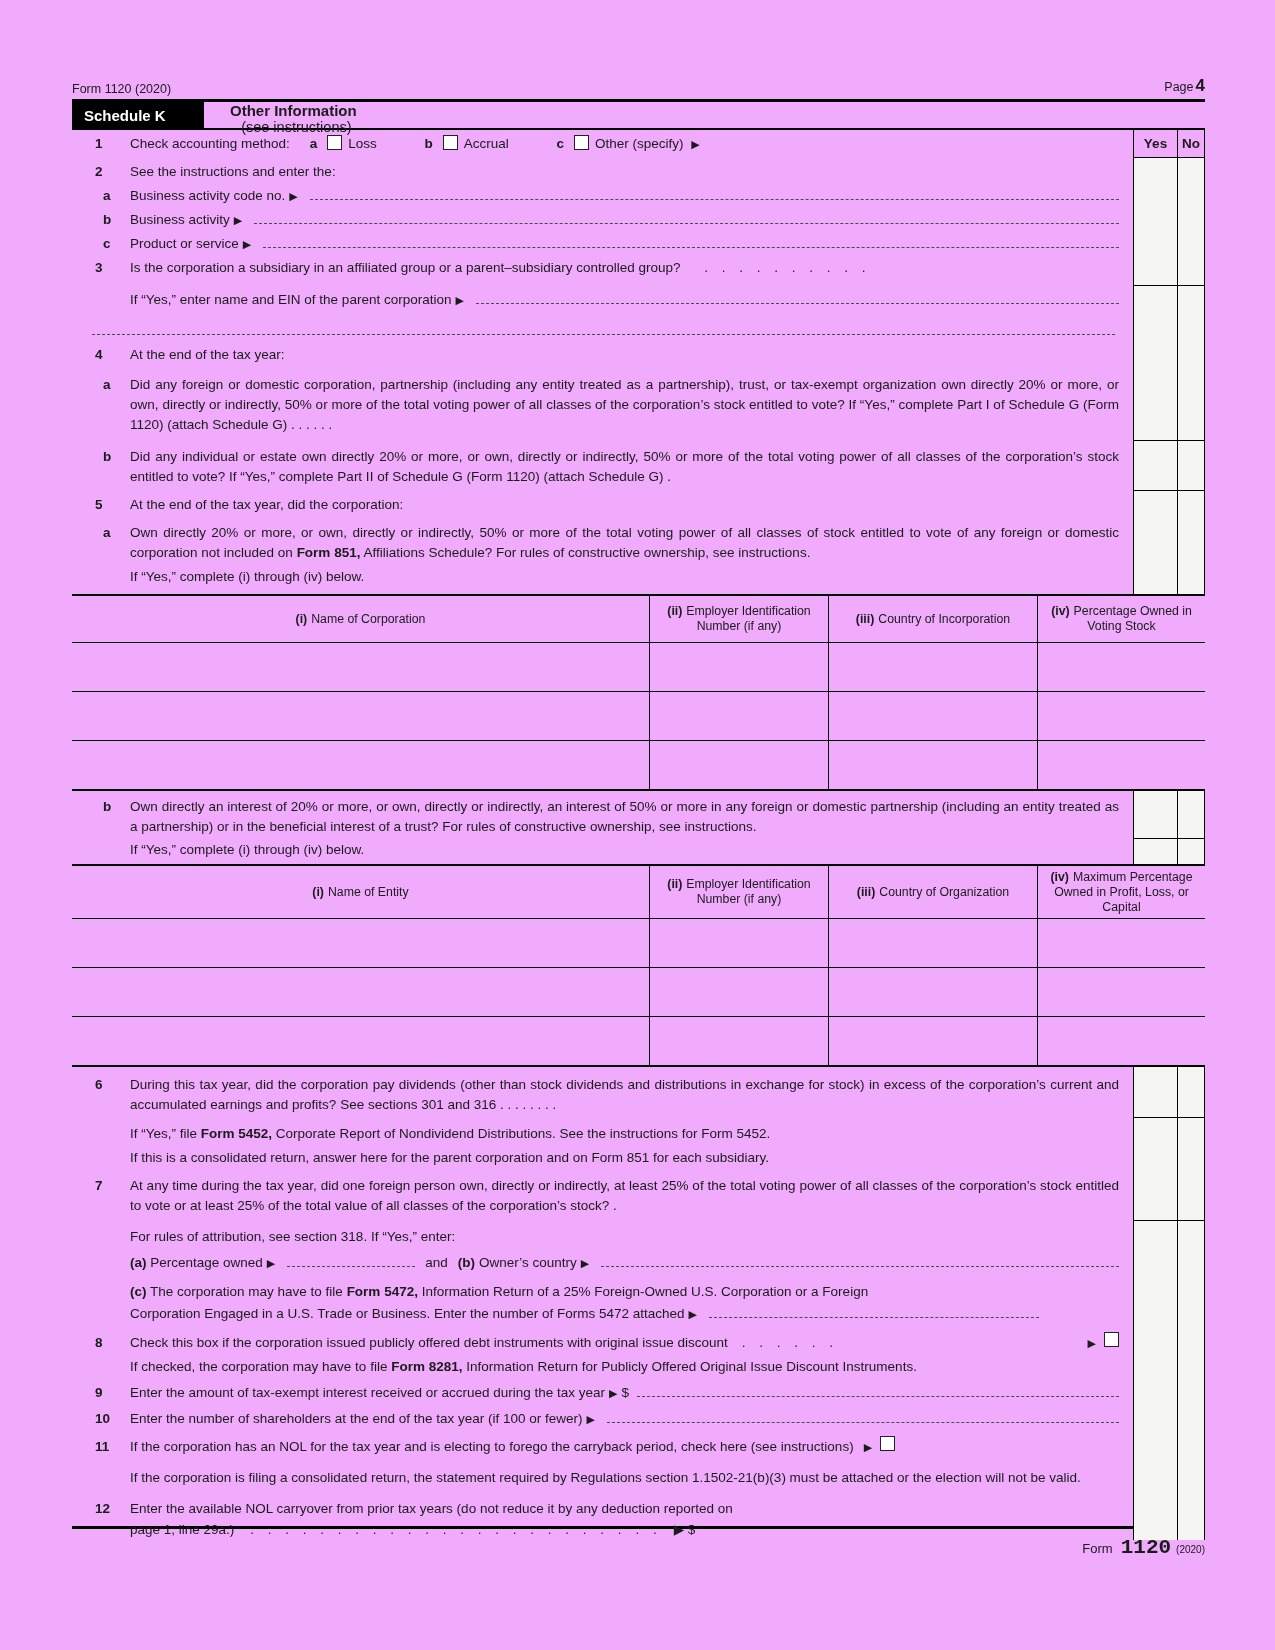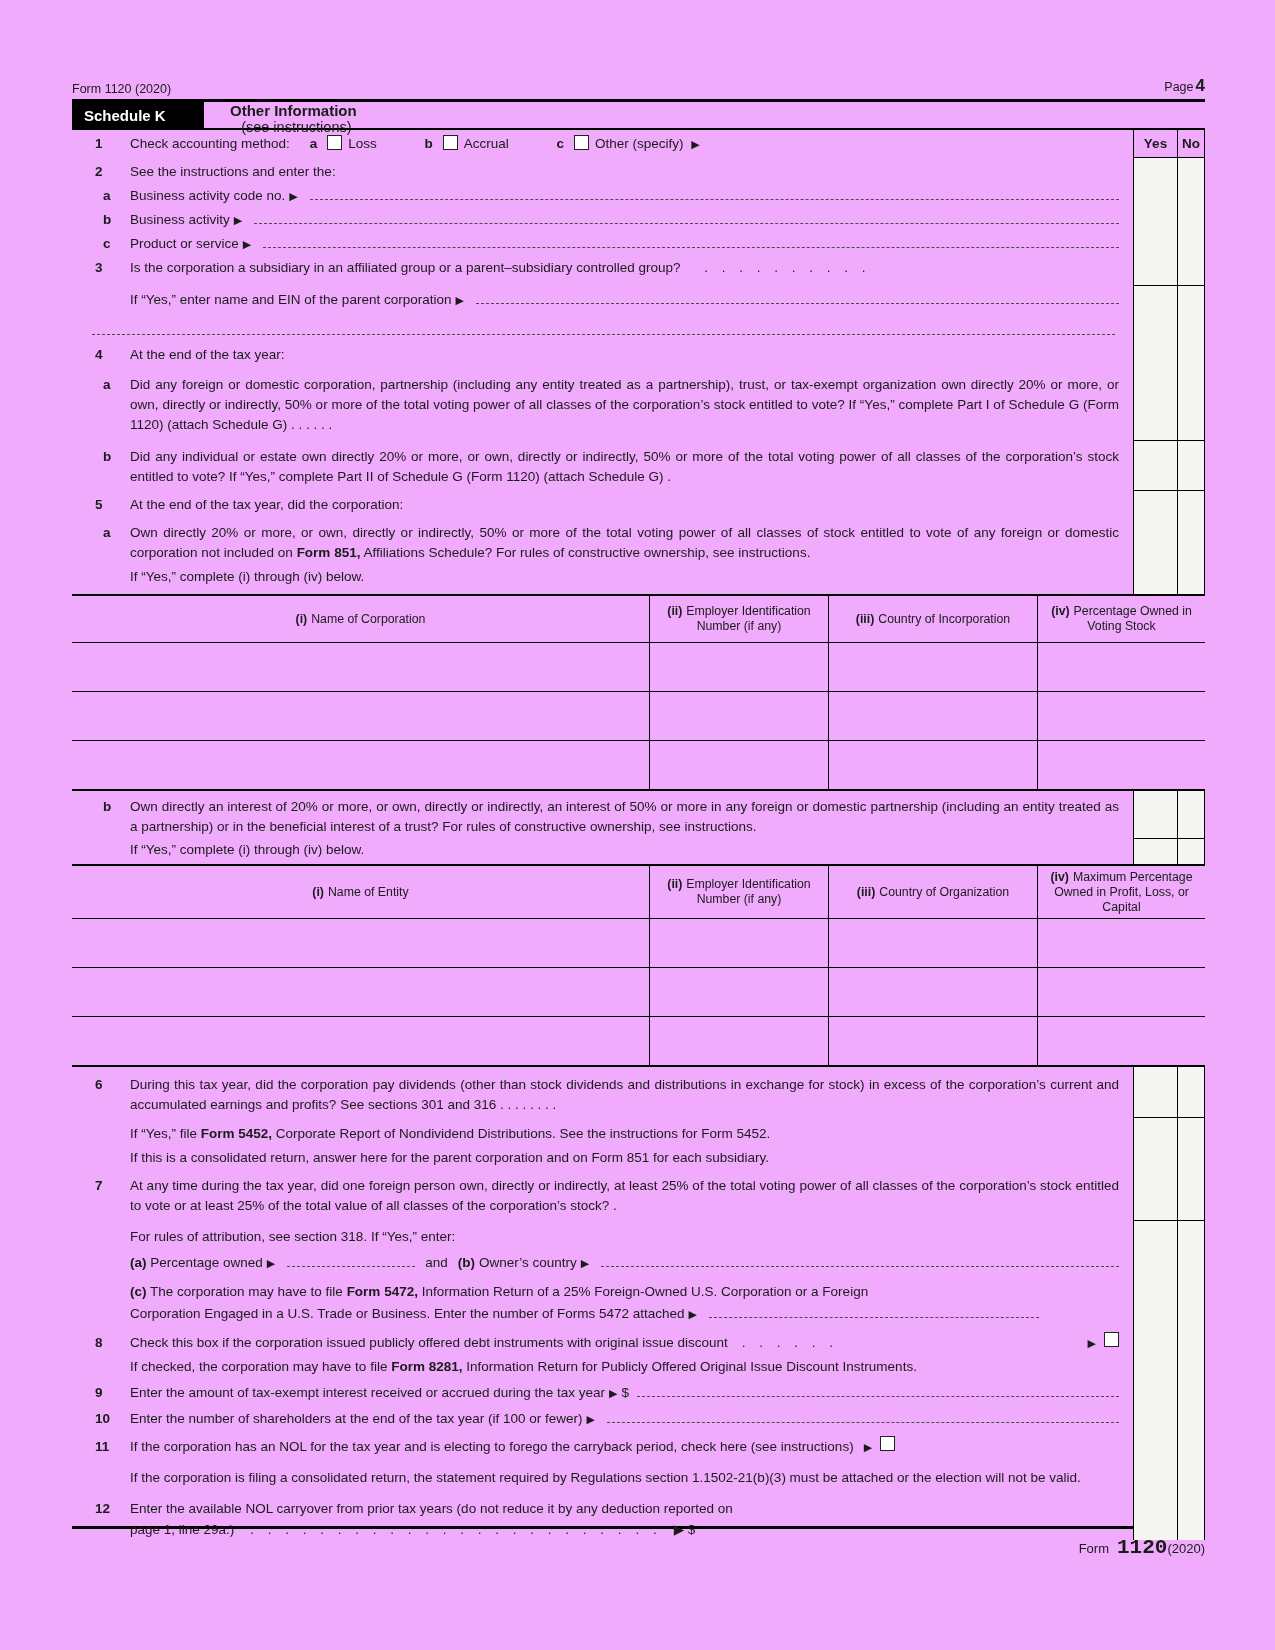--- a/index.html
+++ b/index.html
@@ -62,21 +62,21 @@
   .c1{width:577px;} .c2{width:179px;} .c3{width:209px;} .c4{width:168px;}
   .thead .tc{display:flex;align-items:center;justify-content:center;text-align:center;
     font-size:12.3px;line-height:15px;padding:4px 6px;}
   .thp{font-weight:bold;margin-right:4px;}
   .tbody .trow{height:48px;border-top:1.5px solid #000;}
   .t1h{height:46px;} .t2h{height:52px;}
 
   .footer{display:flex;justify-content:flex-end;align-items:baseline;margin-top:7px;}
   .footer .fw{font-size:13px;margin-right:8px;}
   .footer .fn{font-size:21px;font-weight:bold;font-family:Liberation Mono, monospace;}
-  .footer .fy{font-size:13px;}
+  .footer .fy{font-size:10px;margin-left:5px;}
 
   .mt2{margin-top:2px;}.mt4{margin-top:4px;}.mt6{margin-top:6px;}.mt8{margin-top:8px;}
   .mt10{margin-top:10px;}.pb6{padding-bottom:6px;}.pt6{padding-top:6px;}.pt8{padding-top:8px;}
 </style>
 </head>
 <body>
 
 <div class="page">
 <div class="content">
 

